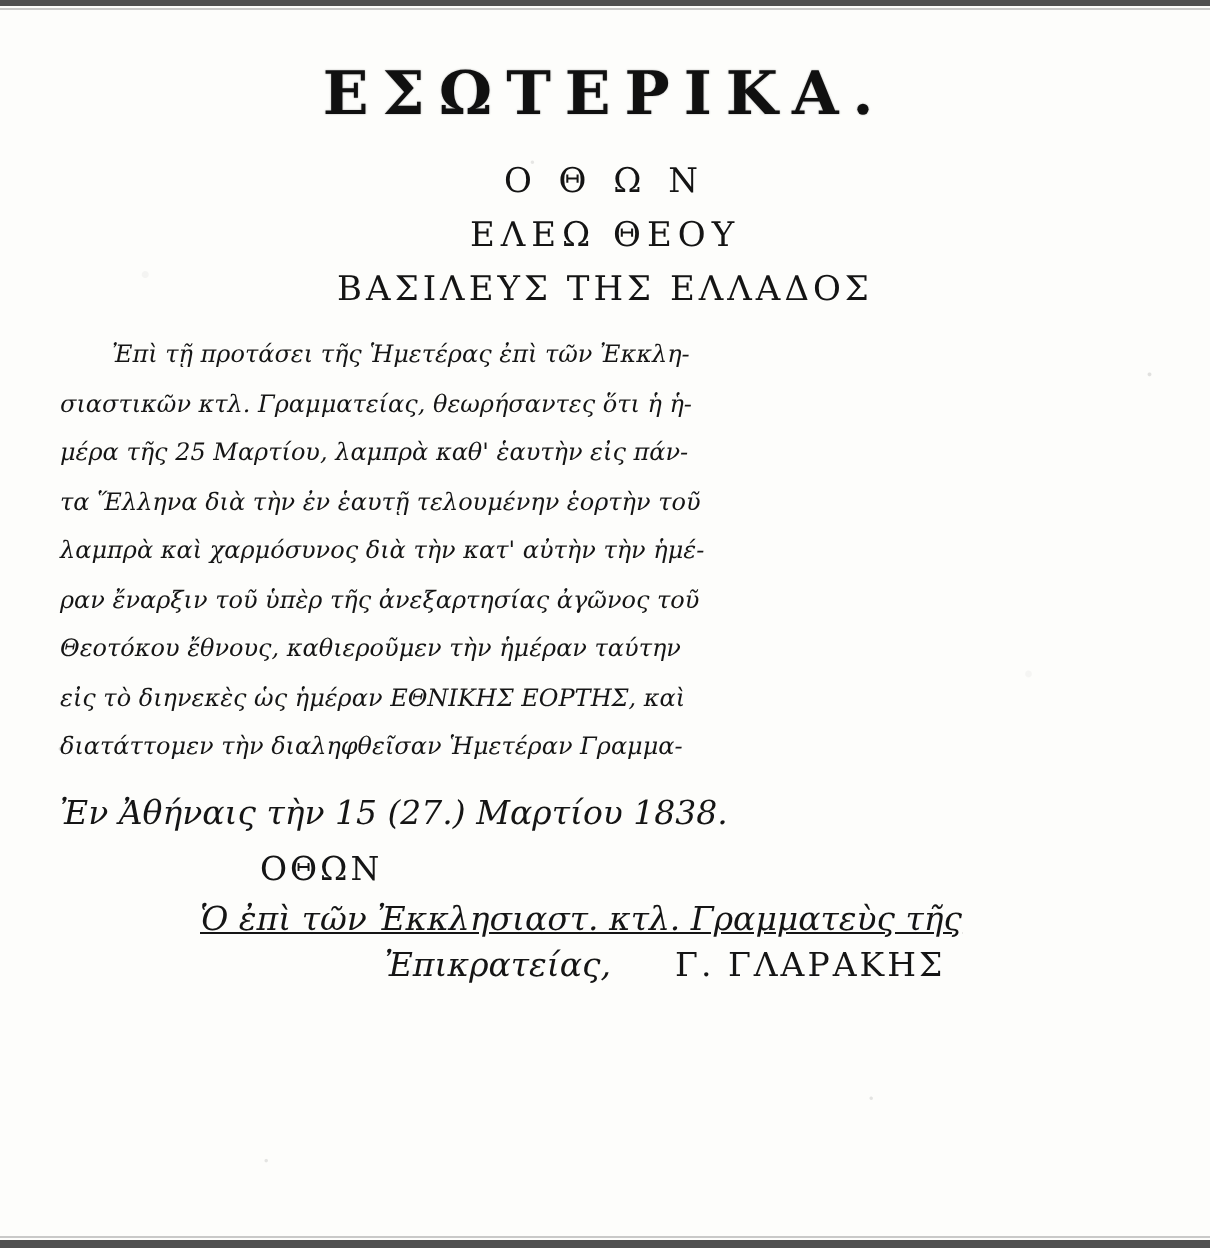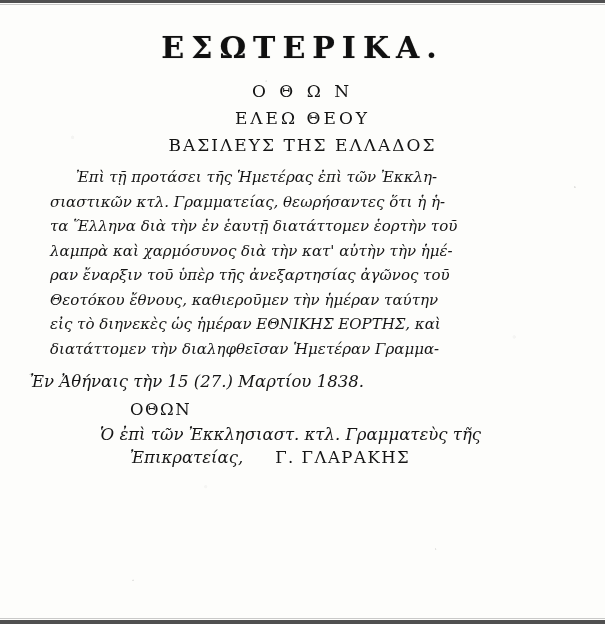--- a/index.html
+++ b/index.html
@@ -88,25 +88,24 @@
   .subline.l3 {
     font-size: 17px;
     letter-spacing: 2px;
     margin-top: 7px;
   }
 
   .body-block {
     margin-top: 10px;
     font-family: "DejaVu Serif", serif;
     font-style: italic;
-    font-size: 15px;
+    font-size: 12px;
     line-height: 24.5px;
     color: #151515;
     text-align: justify;
-    margin-left: 20px;
   }
   .body-line {
     white-space: nowrap;
     display: block;
     letter-spacing: 0px;
   }
   .body-line.indent {
     text-indent: 26px;
   }
 
@@ -125,25 +124,26 @@
   .sig-name {
     font-style: normal;
     letter-spacing: 1.5px;
     padding-left: 100px;
   }
   .sig-role {
     font-style: italic;
     padding-left: 70px;
     margin-top: 6px;
     white-space: nowrap;
+    text-decoration: underline;
   }
   .sig-foot {
     margin-top: 4px;
     display: flex;
-    justify-content: flex-start;
+    justify-content: center;
     padding-left: 100px;
     padding-right: 40px;
     gap: 32px;
   }
   .sig-foot .left {
     font-style: italic;
   }
   .sig-foot .right {
     font-style: normal;
     letter-spacing: 1.5px;
@@ -175,21 +175,22 @@
 
     <div class="headline">ΕΣΩΤΕΡΙΚΑ.</div>
 
     <div class="subline l1">Ο Θ Ω Ν</div>
     <div class="subline l2">ΕΛΕΩ ΘΕΟΥ</div>
     <div class="subline l3">ΒΑΣΙΛΕΥΣ ΤΗΣ ΕΛΛΑΔΟΣ</div>
 
     <div class="body-block">
       <span class="body-line indent">Ἐπὶ τῇ προτάσει τῆς Ἡμετέρας ἐπὶ τῶν Ἐκκλη-</span>
       <span class="body-line">σιαστικῶν κτλ. Γραμματείας, θεωρήσαντες ὅτι ἡ ἡ-</span>
-      <span class="body-line">τα Ἕλληνα διὰ τὴν ἐν ἑαυτῇ διατάττομεν ἑορτὴν τοῦ</span>
+      <span class="body-line">μέρα τῆς 25 Μαρτίου, λαμπρὰ καθ' ἑαυτὴν εἰς πάν-</span>
+      <span class="body-line">τα Ἕλληνα διὰ τὴν ἐν ἑαυτῇ τελουμένην ἑορτὴν τοῦ</span>
       <span class="body-line">λαμπρὰ καὶ χαρμόσυνος διὰ τὴν κατ' αὐτὴν τὴν ἡμέ-</span>
       <span class="body-line">ραν ἔναρξιν τοῦ ὑπὲρ τῆς ἀνεξαρτησίας ἀγῶνος τοῦ</span>
       <span class="body-line">Θεοτόκου ἔθνους, καθιεροῦμεν τὴν ἡμέραν ταύτην</span>
       <span class="body-line">εἰς τὸ διηνεκὲς ὡς ἡμέραν ΕΘΝΙΚΗΣ ΕΟΡΤΗΣ, καὶ</span>
       <span class="body-line">διατάττομεν τὴν διαληφθεῖσαν Ἡμετέραν Γραμμα-</span>
     </div>
 
     <div class="dateline">Ἐν Ἀθήναις τὴν 15 (27.) Μαρτίου 1838.</div>
 
     <div class="sig-block">

